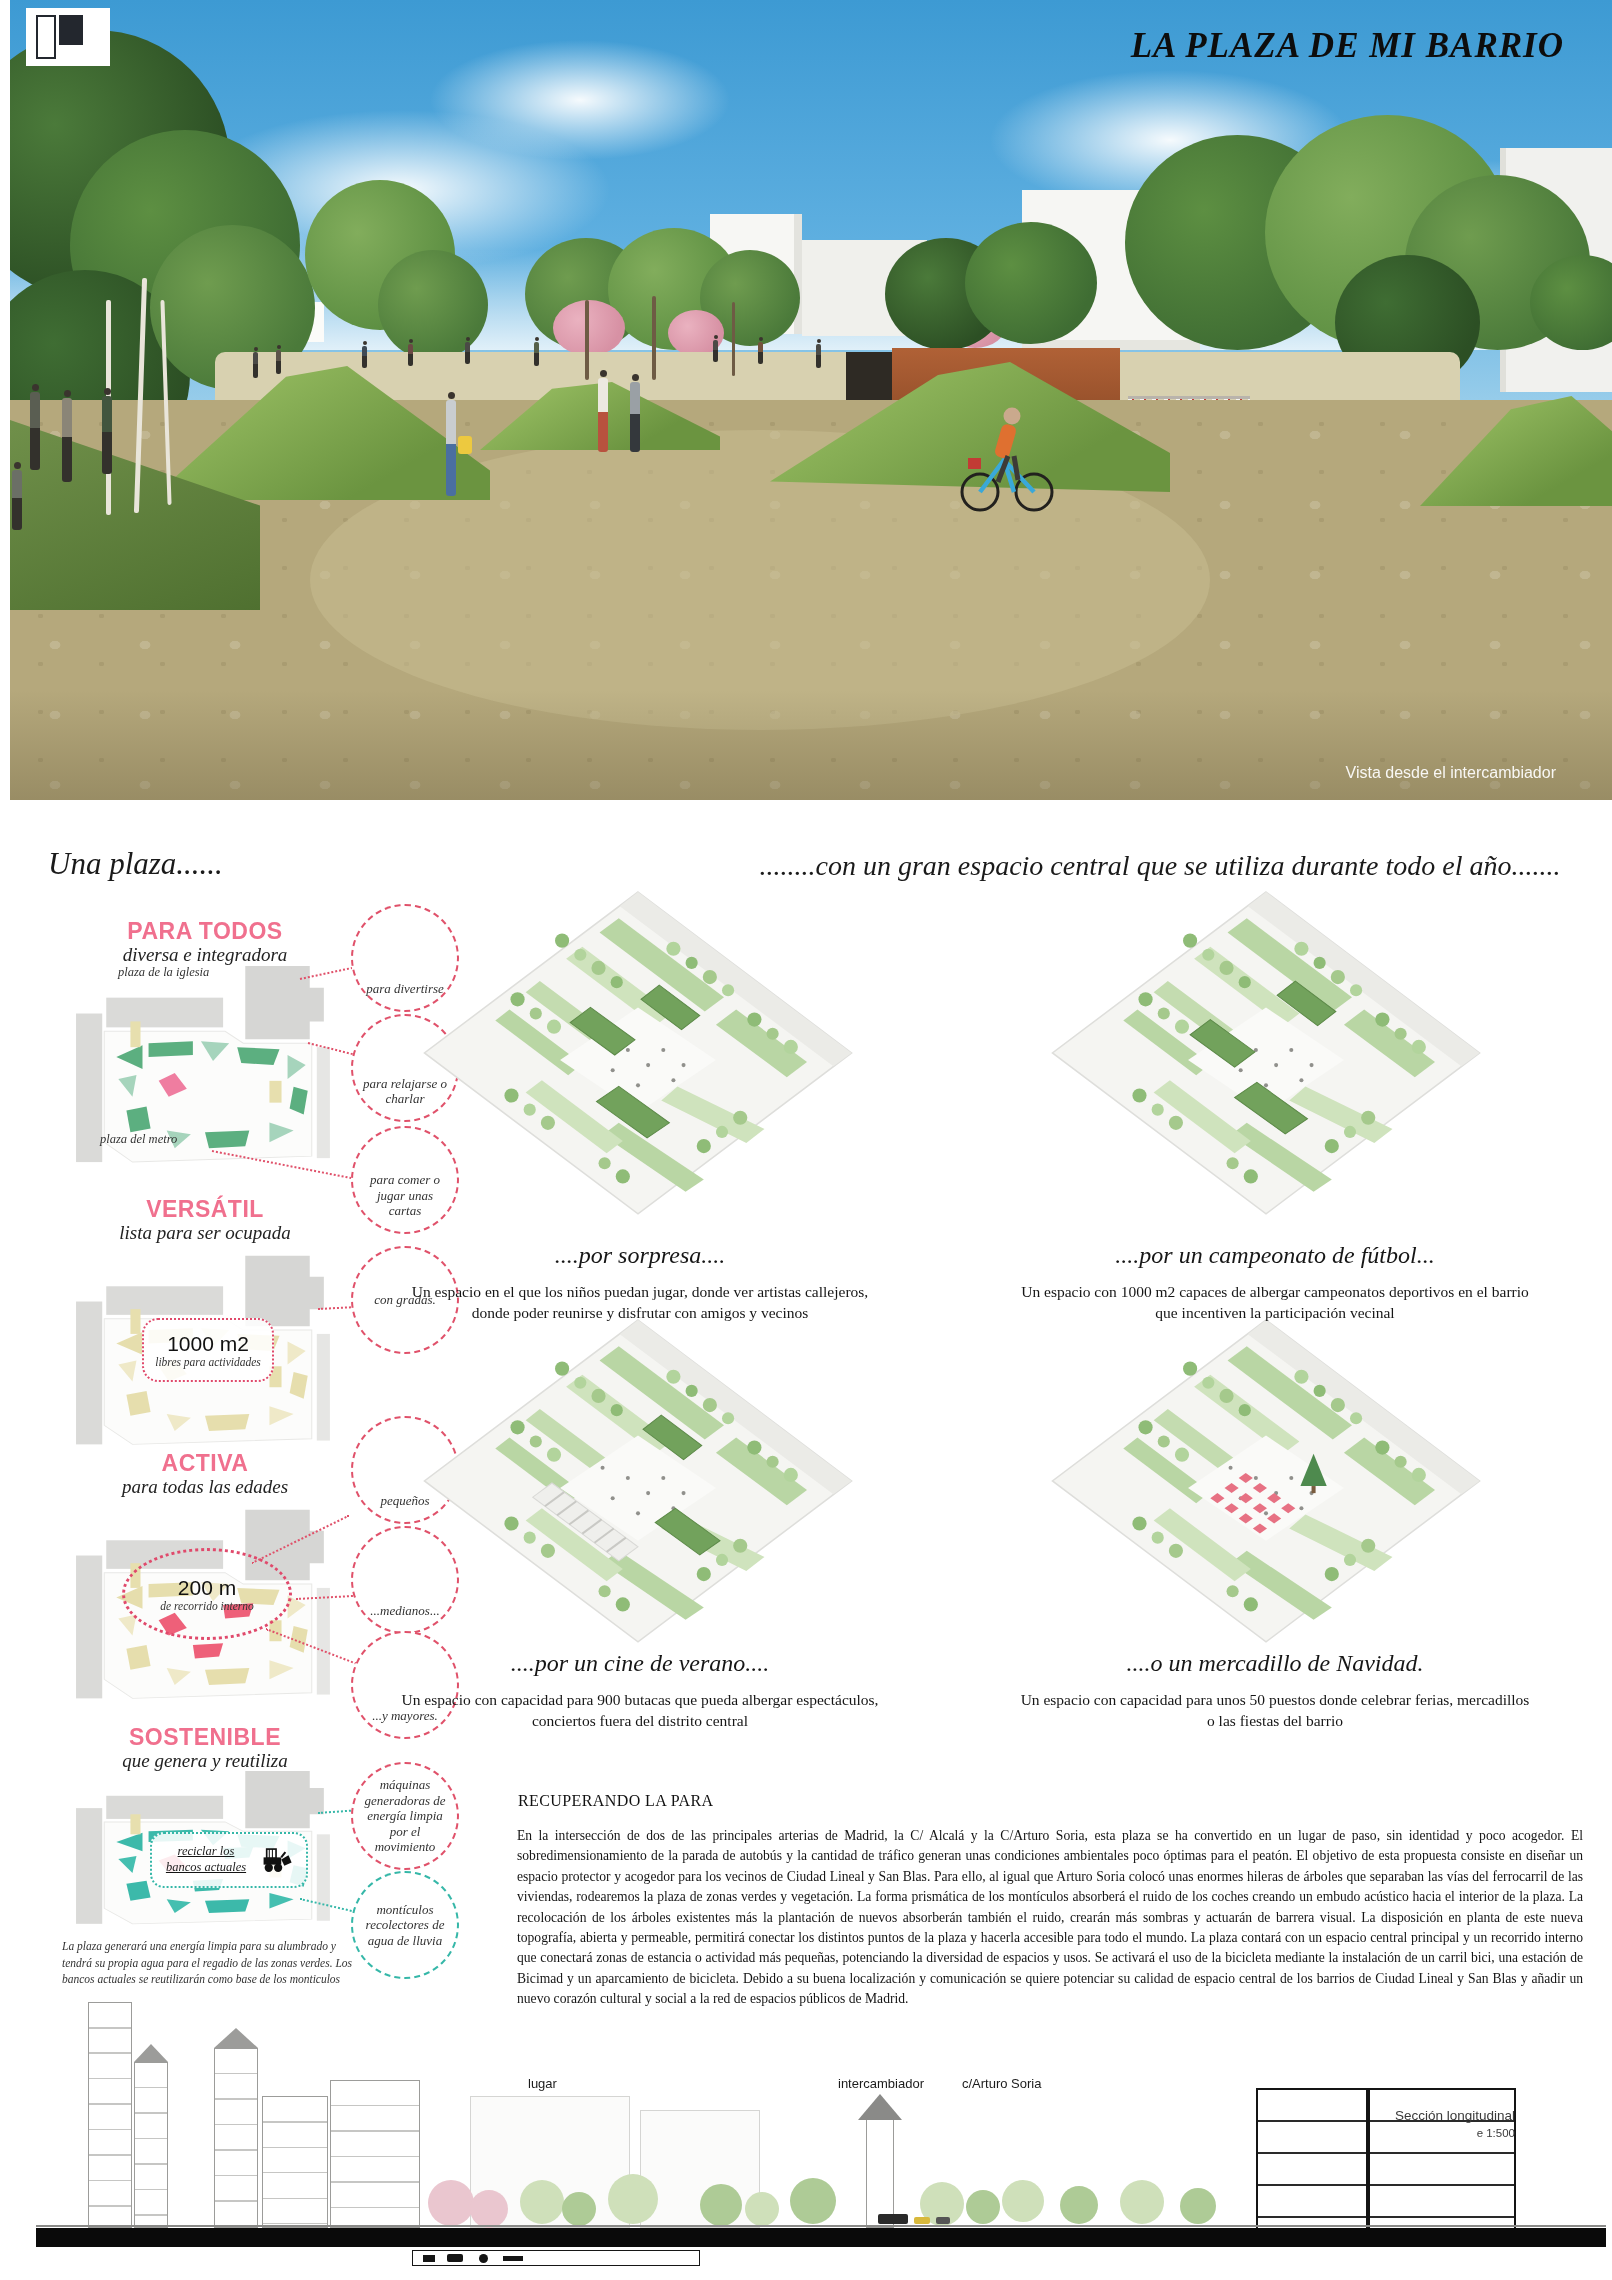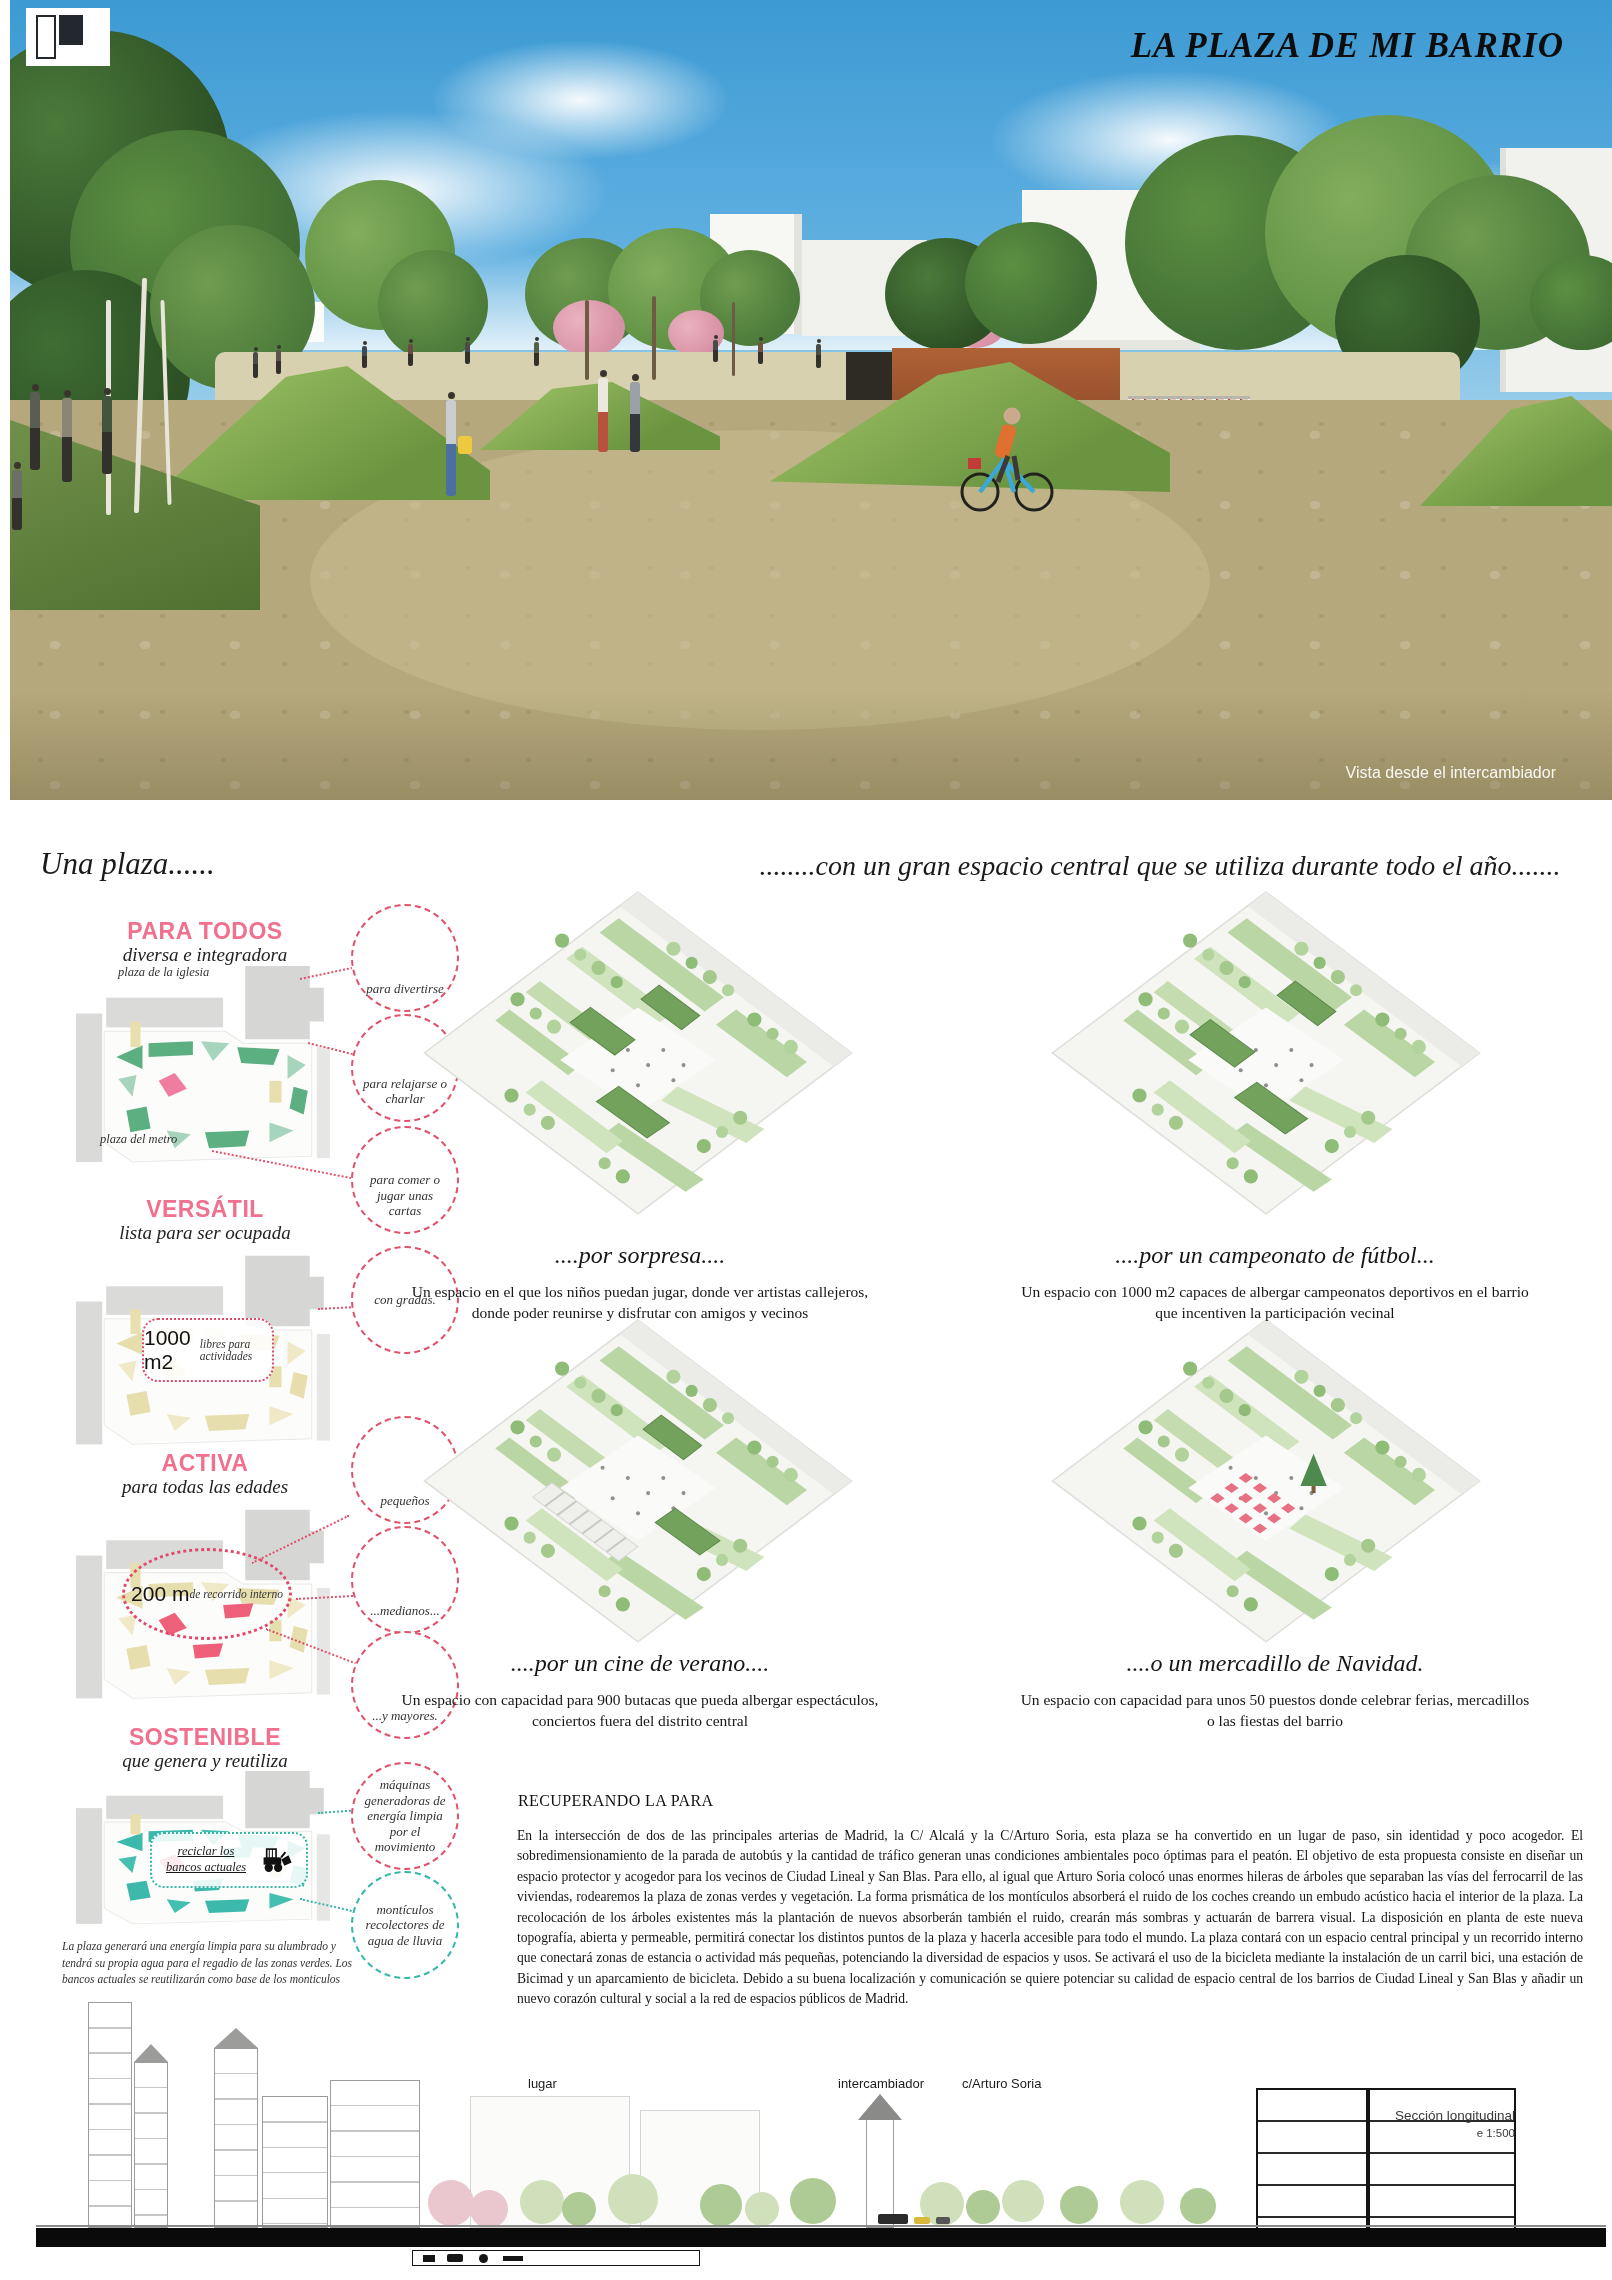--- a/index.html
+++ b/index.html
@@ -15,34 +15,34 @@
   .trunk { position:absolute; background:#e9e5da; border-radius:2px; }
   .mound { position:absolute; background:linear-gradient(150deg,#93b95e 20%,#6b9440 75%); }
   .fig { position:absolute; width:10px; border-radius:3px; background:linear-gradient(to bottom, var(--shirt) 0 46%, var(--pants,#33312c) 46% 100%); }
   .fig::before { content:""; position:absolute; top:-8px; left:1.5px; width:7px; height:7px; border-radius:50%; background:#3a342e; }
   .fig.smallfig { width:5px; border-radius:2px; }
   .fig.smallfig::before { width:4px; height:4px; left:.5px; top:-5px; }
   .hero-title { position:absolute; top:26px; right:58px; font:700 italic 35px "Liberation Serif", serif; letter-spacing:1px; color:#0d0d0d; }
   .hero-caption { position:absolute; right:66px; top:764px; font:16px "Liberation Sans", sans-serif; color:rgba(255,255,255,.93); }
 
   
-  .heading-left { position:absolute; left:40px; top:846px; font:italic 31px "Liberation Serif", serif; color:#1a1a1a; }
+  .heading-left { position:absolute; left:48px; top:846px; font:italic 31px "Liberation Serif", serif; color:#1a1a1a; }
   .heading-right { position:absolute; left:730px; top:850px; width:860px; text-align:center; font:italic 28px "Liberation Serif", serif; color:#1a1a1a; }
 
   
   .block-title { position:absolute; width:280px; text-align:center; font:700 23px "Liberation Sans", sans-serif; color:#f0708e; letter-spacing:.5px; }
   .block-sub { position:absolute; width:280px; text-align:center; font-style:italic; font-size:19px; color:#222; }
   .plan { position:absolute; }
   .plan-label { position:absolute; font-style:italic; font-size:12.5px; color:#333; }
   .bubble { position:absolute; width:108px; height:108px; border:2.5px dashed #e0516a; border-radius:50%; display:flex; align-items:flex-end; justify-content:center; text-align:center; font-style:italic; font-size:13px; line-height:1.2; color:#333; padding:0 8px 13px 8px; background:#fff; }
   .bubble.mid { align-items:center; padding-bottom:0; }
   .bubble.teal { border-color:#35b7a8; }
   .dotline { position:absolute; border-top:2.2px dotted #e0516a; transform-origin:0 50%; }
   .dotline.teal { border-top-color:#35b7a8; }
-  .hl-box { position:absolute; border:2.5px dotted #e0496b; border-radius:16px; display:flex; flex-direction:row; align-items:center; justify-content:center; background:rgba(255,255,255,.88); }
+  .hl-box { position:absolute; border:2.5px dotted #e0496b; border-radius:16px; display:flex; flex-direction:column; align-items:center; justify-content:center; background:rgba(255,255,255,.88); }
   .hl-val { font:21px "Liberation Sans", sans-serif; color:#111; }
   .hl-cap { font-style:italic; font-size:11.5px; color:#333; }
   .hl-ellipse { border-radius:50%; border-style:dotted; border-width:3px; background:transparent; }
   .hl-teal { border-color:#35b7a8; border-style:dotted; flex-direction:row; gap:8px; border-radius:14px;text-decoration:underline; }
   .hl-teal .lbl { font-style:italic; font-size:12.5px; color:#222; text-align:center; line-height:1.25; }
   .footnote { position:absolute; font-style:italic; font-size:11.5px; line-height:1.45; color:#333; }
 
   
   .scap { position:absolute; text-align:center; font-style:italic; font-size:24px; color:#161616; }
   .sdesc { position:absolute; text-align:center; font-size:15.5px; line-height:1.35; color:#161616; }

